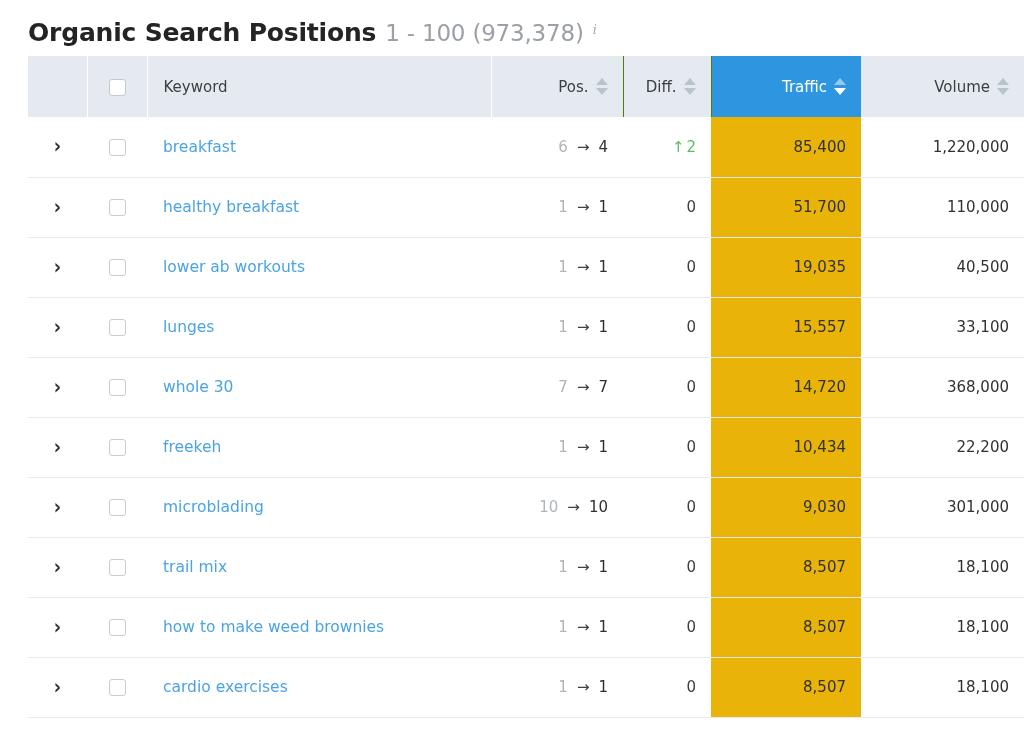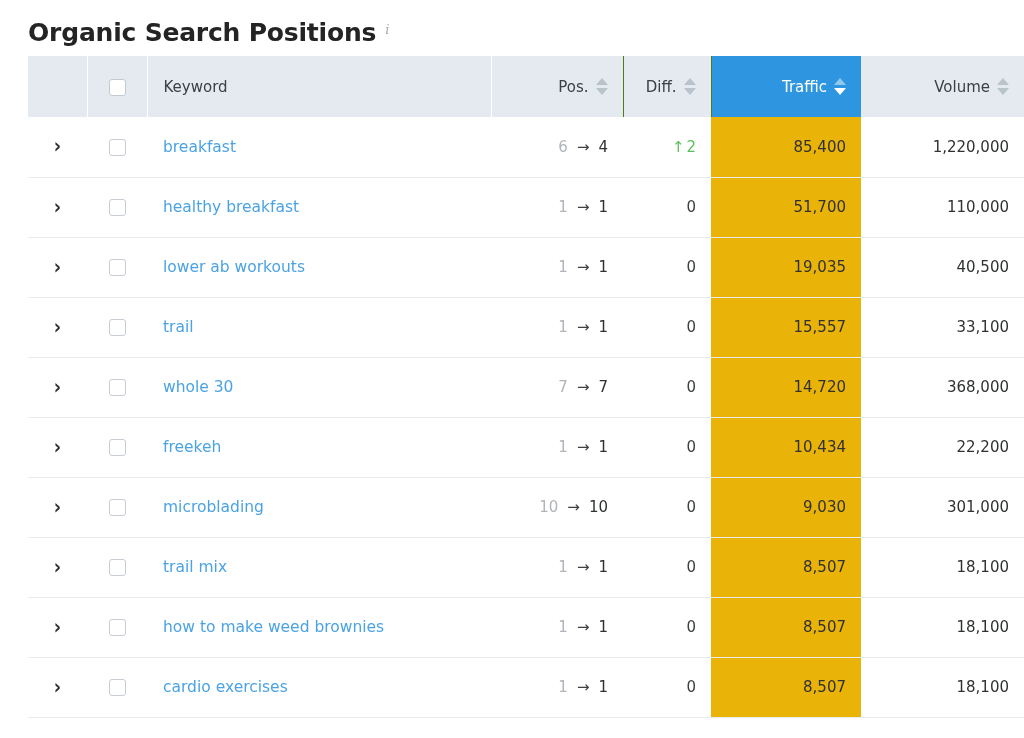--- a/index.html
+++ b/index.html
@@ -198,20 +198,21 @@
   .diff-up { color: #5cbd5c; white-space: nowrap; }
   .diff-up .arrow { margin-right: 2px; }
 
   .num { color: #2f3133; }
 </style>
 </head>
 <body>
 
 <div class="page-header">
   <span class="title-main">Organic Search Positions</span>
+  <span class="title-range">1 - 100 (973,378)</span>
   <span class="title-info">i</span>
 </div>
 
 <div class="table-wrap">
   <table class="grid">
     <colgroup>
       <col class="col-expand">
         <col class="col-check">
         <col class="col-keyword">
       <col class="col-pos">
@@ -292,21 +293,21 @@
           <td class="td-check"><span class="cbox"></span></td>
           <td class="td-keyword"><a class="kw-link" href="#">lower ab workouts</a></td>
           <td class="td-pos"><span class="pos-old">1</span><span class="pos-arrow">→</span><span class="pos-new">1</span></td>
           <td class="td-diff"><span class="diff-zero">0</span></td>
           <td class="td-traffic"><span class="num">19,035</span></td>
           <td class="td-volume"><span class="num">40,500</span></td>
         </tr>
         <tr>
           <td class="td-expand"><span class="chevron">›</span></td>
           <td class="td-check"><span class="cbox"></span></td>
-          <td class="td-keyword"><a class="kw-link" href="#">trail</a></td>
+          <td class="td-keyword"><a class="kw-link" href="#">lunges</a></td>
           <td class="td-pos"><span class="pos-old">1</span><span class="pos-arrow">→</span><span class="pos-new">1</span></td>
           <td class="td-diff"><span class="diff-zero">0</span></td>
           <td class="td-traffic"><span class="num">15,557</span></td>
           <td class="td-volume"><span class="num">33,100</span></td>
         </tr>
         <tr>
           <td class="td-expand"><span class="chevron">›</span></td>
           <td class="td-check"><span class="cbox"></span></td>
           <td class="td-keyword"><a class="kw-link" href="#">whole 30</a></td>
           <td class="td-pos"><span class="pos-old">7</span><span class="pos-arrow">→</span><span class="pos-new">7</span></td>

